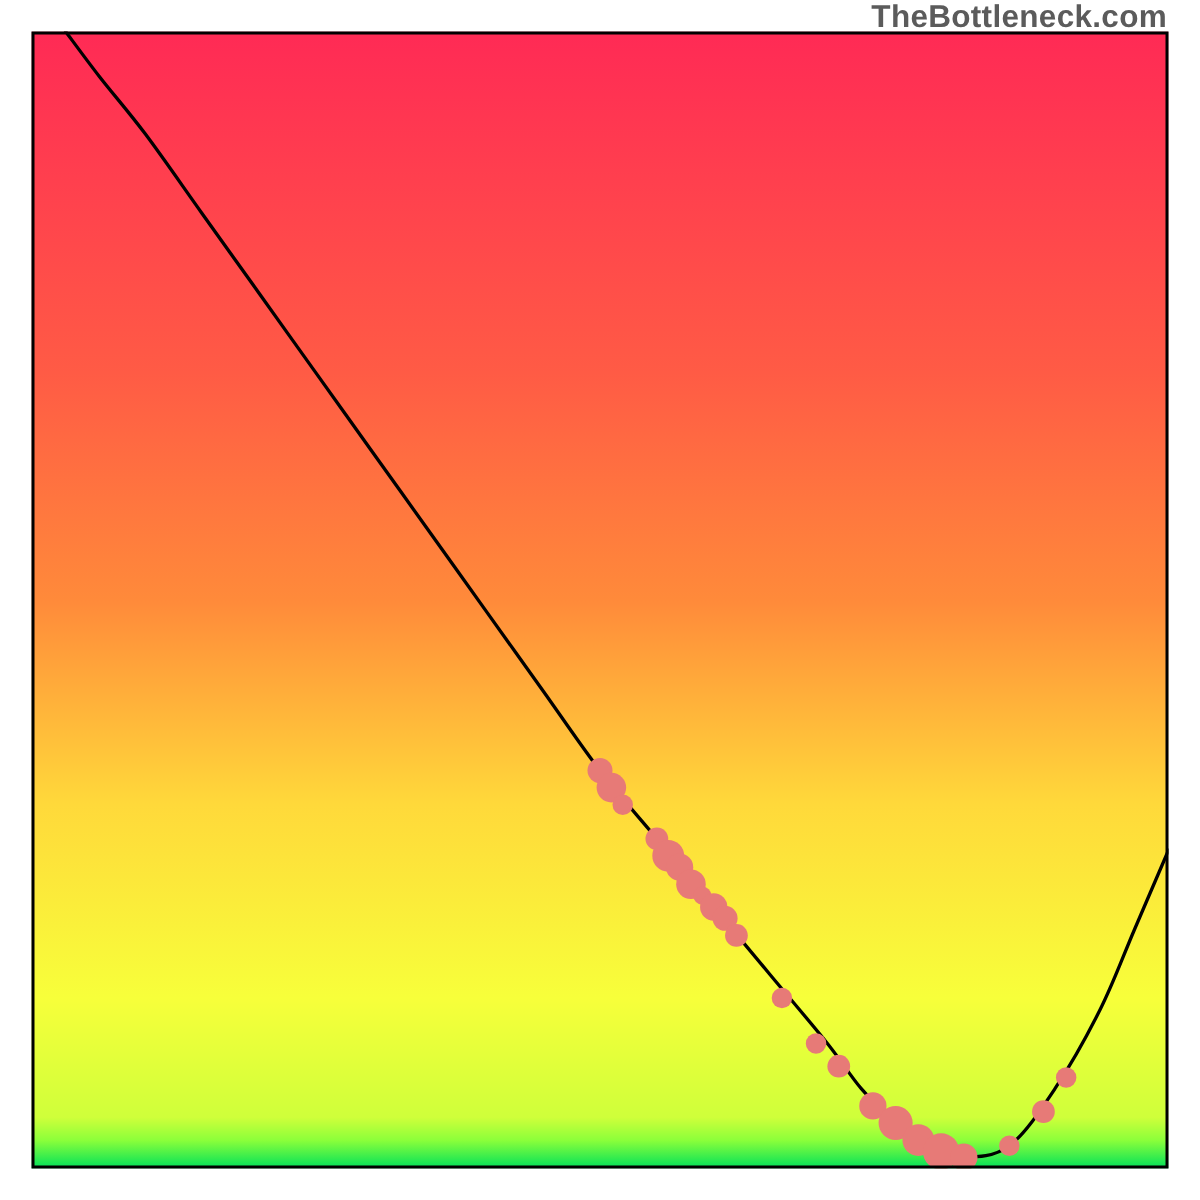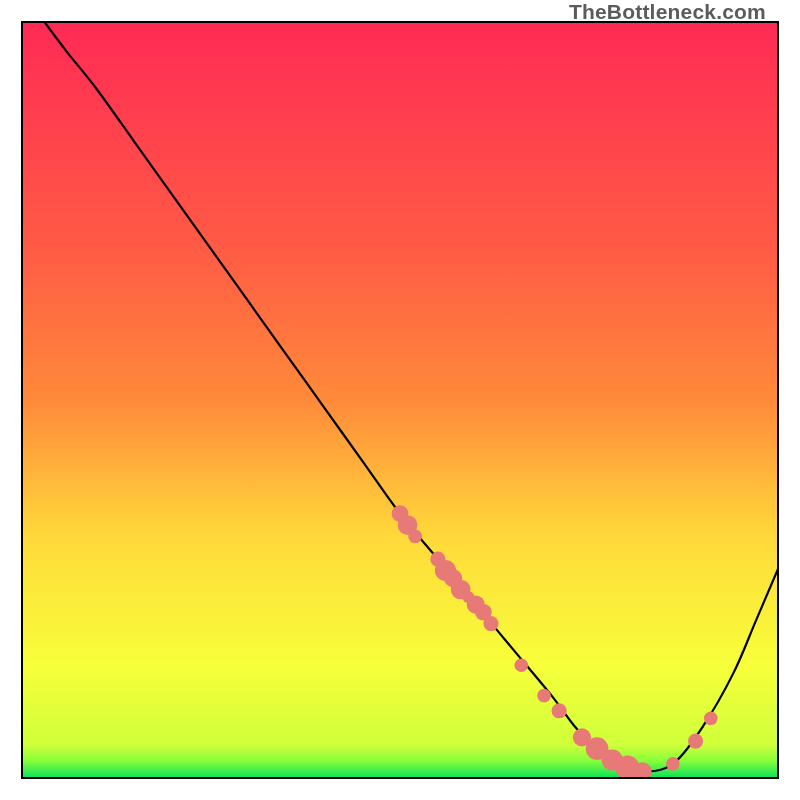--- a/index.html
+++ b/index.html
@@ -22,21 +22,21 @@
   .plot-area {
     position: absolute;
     left: 21px;
     top: 21px;
     width: 758px;
     height: 758px;
   }
   .watermark {
     position: absolute;
     top: 0px;
-    right: 34px;
+    right: 22px;
     font-size: 21px;
     font-weight: 600;
     color: #5b5b5b;
     letter-spacing: 0.2px;
   }
   svg {
     display: block;
   }
 </style>
 </head>

